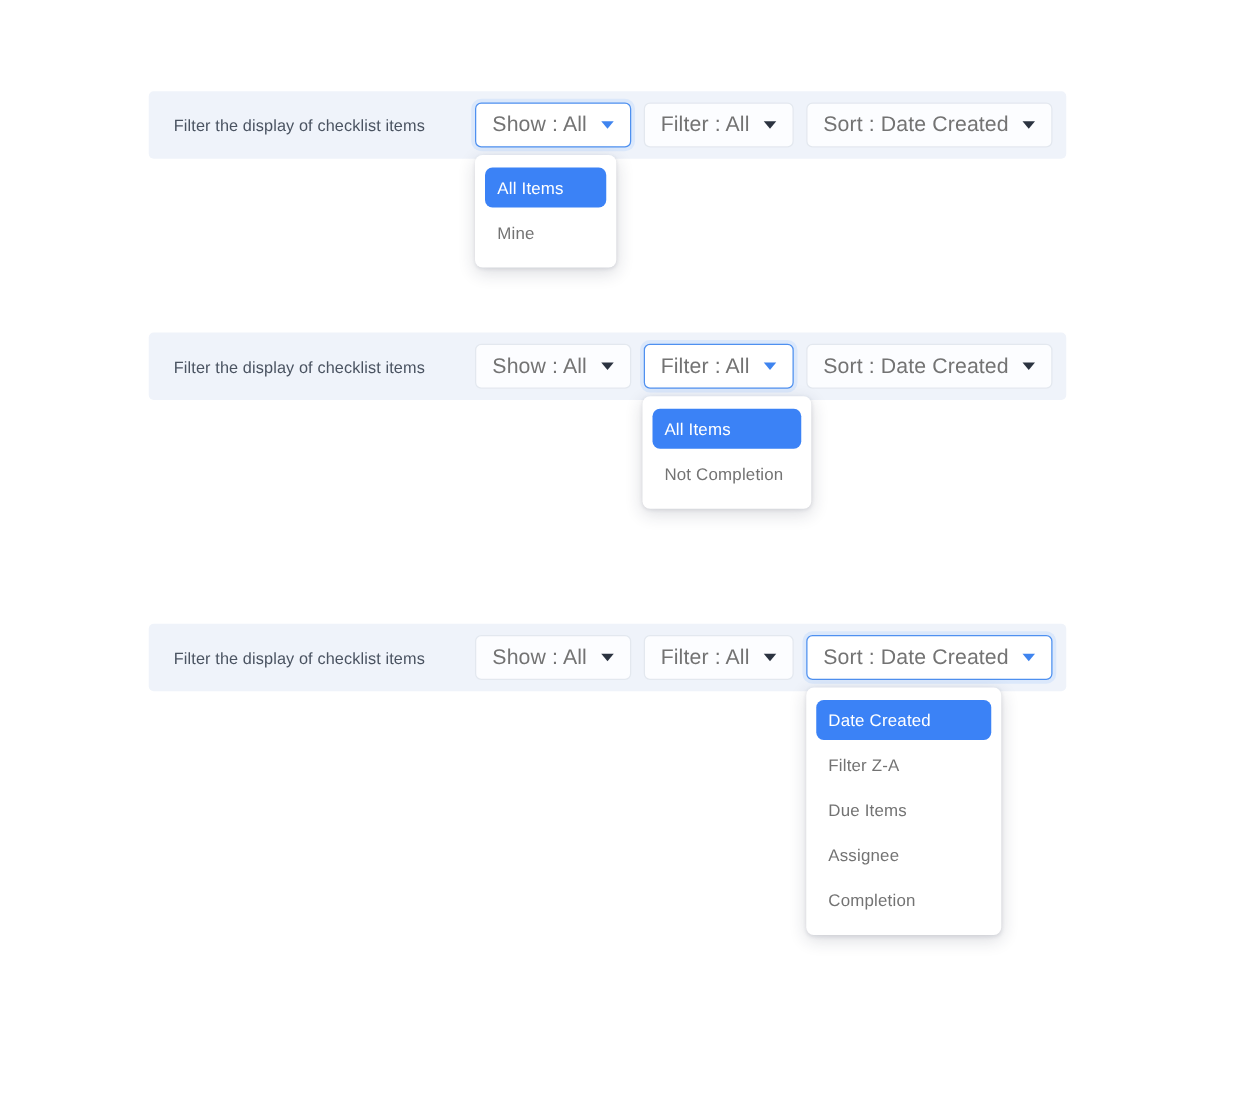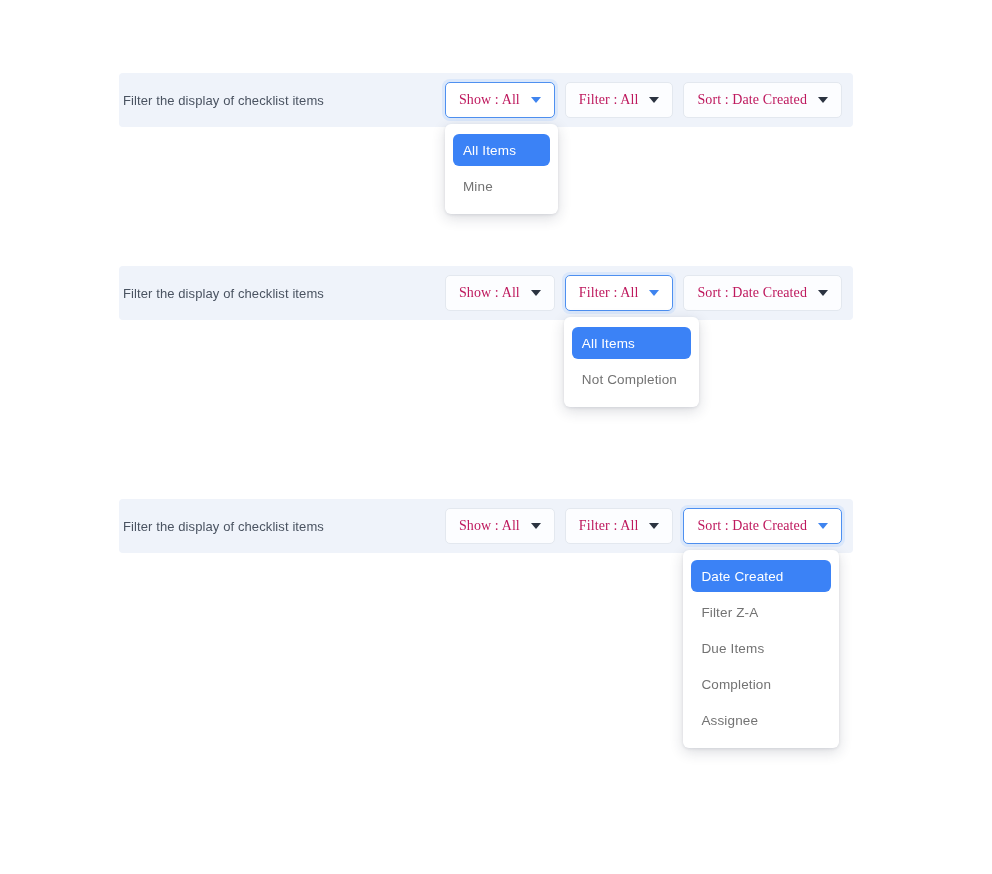--- a/index.html
+++ b/index.html
@@ -18,21 +18,21 @@
   
   .filter-bar {
     position: absolute;
     left: 119px;
     width: 734px;
     height: 54px;
     background: #eff3fa;
     border-radius: 4px;
     display: flex;
     align-items: center;
-    padding: 0 0 0 4px;
+    padding: 0 0 0 20px;
     box-sizing: border-box;
   }
   .bar-1 { top: 73px; }
   .bar-2 { top: 266px; }
   .bar-3 { top: 499px; }
 
   .bar-label {
     font-size: 13px;
     color: #4a5361;
     letter-spacing: 0.1px;
@@ -60,24 +60,23 @@
     height: 36px;
     padding: 0 13px;
     background: #fcfdff;
     border: 1px solid #e3e8ef;
     border-radius: 5px;
     box-sizing: border-box;
     cursor: pointer;
     white-space: nowrap;
   }
   .dd-btn .lbl {
-    font-size: 14px;
-    color: #be185d;
+    font-size: 17px;
+    color: #737373;
     letter-spacing: 0.1px;
-    font-family: Liberation Serif, serif;
   }
   .dd-btn .caret {
     width: 0;
     height: 0;
     border-left: 5px solid transparent;
     border-right: 5px solid transparent;
     border-top: 6px solid #2b3340;
   }
   .dd.is-open > .dd-btn {
     background: #ffffff;
@@ -211,19 +210,19 @@
 
     <div class="dd is-open">
       <div class="dd-btn">
         <span class="lbl">Sort : Date Created</span>
         <span class="caret"></span>
       </div>
       <div class="menu menu-sort">
         <div class="menu-item selected">Date Created</div>
         <div class="menu-item">Filter Z-A</div>
         <div class="menu-item">Due Items</div>
+        <div class="menu-item">Assignee</div>
         <div class="menu-item">Completion</div>
-        <div class="menu-item">Assignee</div>
       </div>
     </div>
 
   </div>
 </div>
 
 </body></html>

